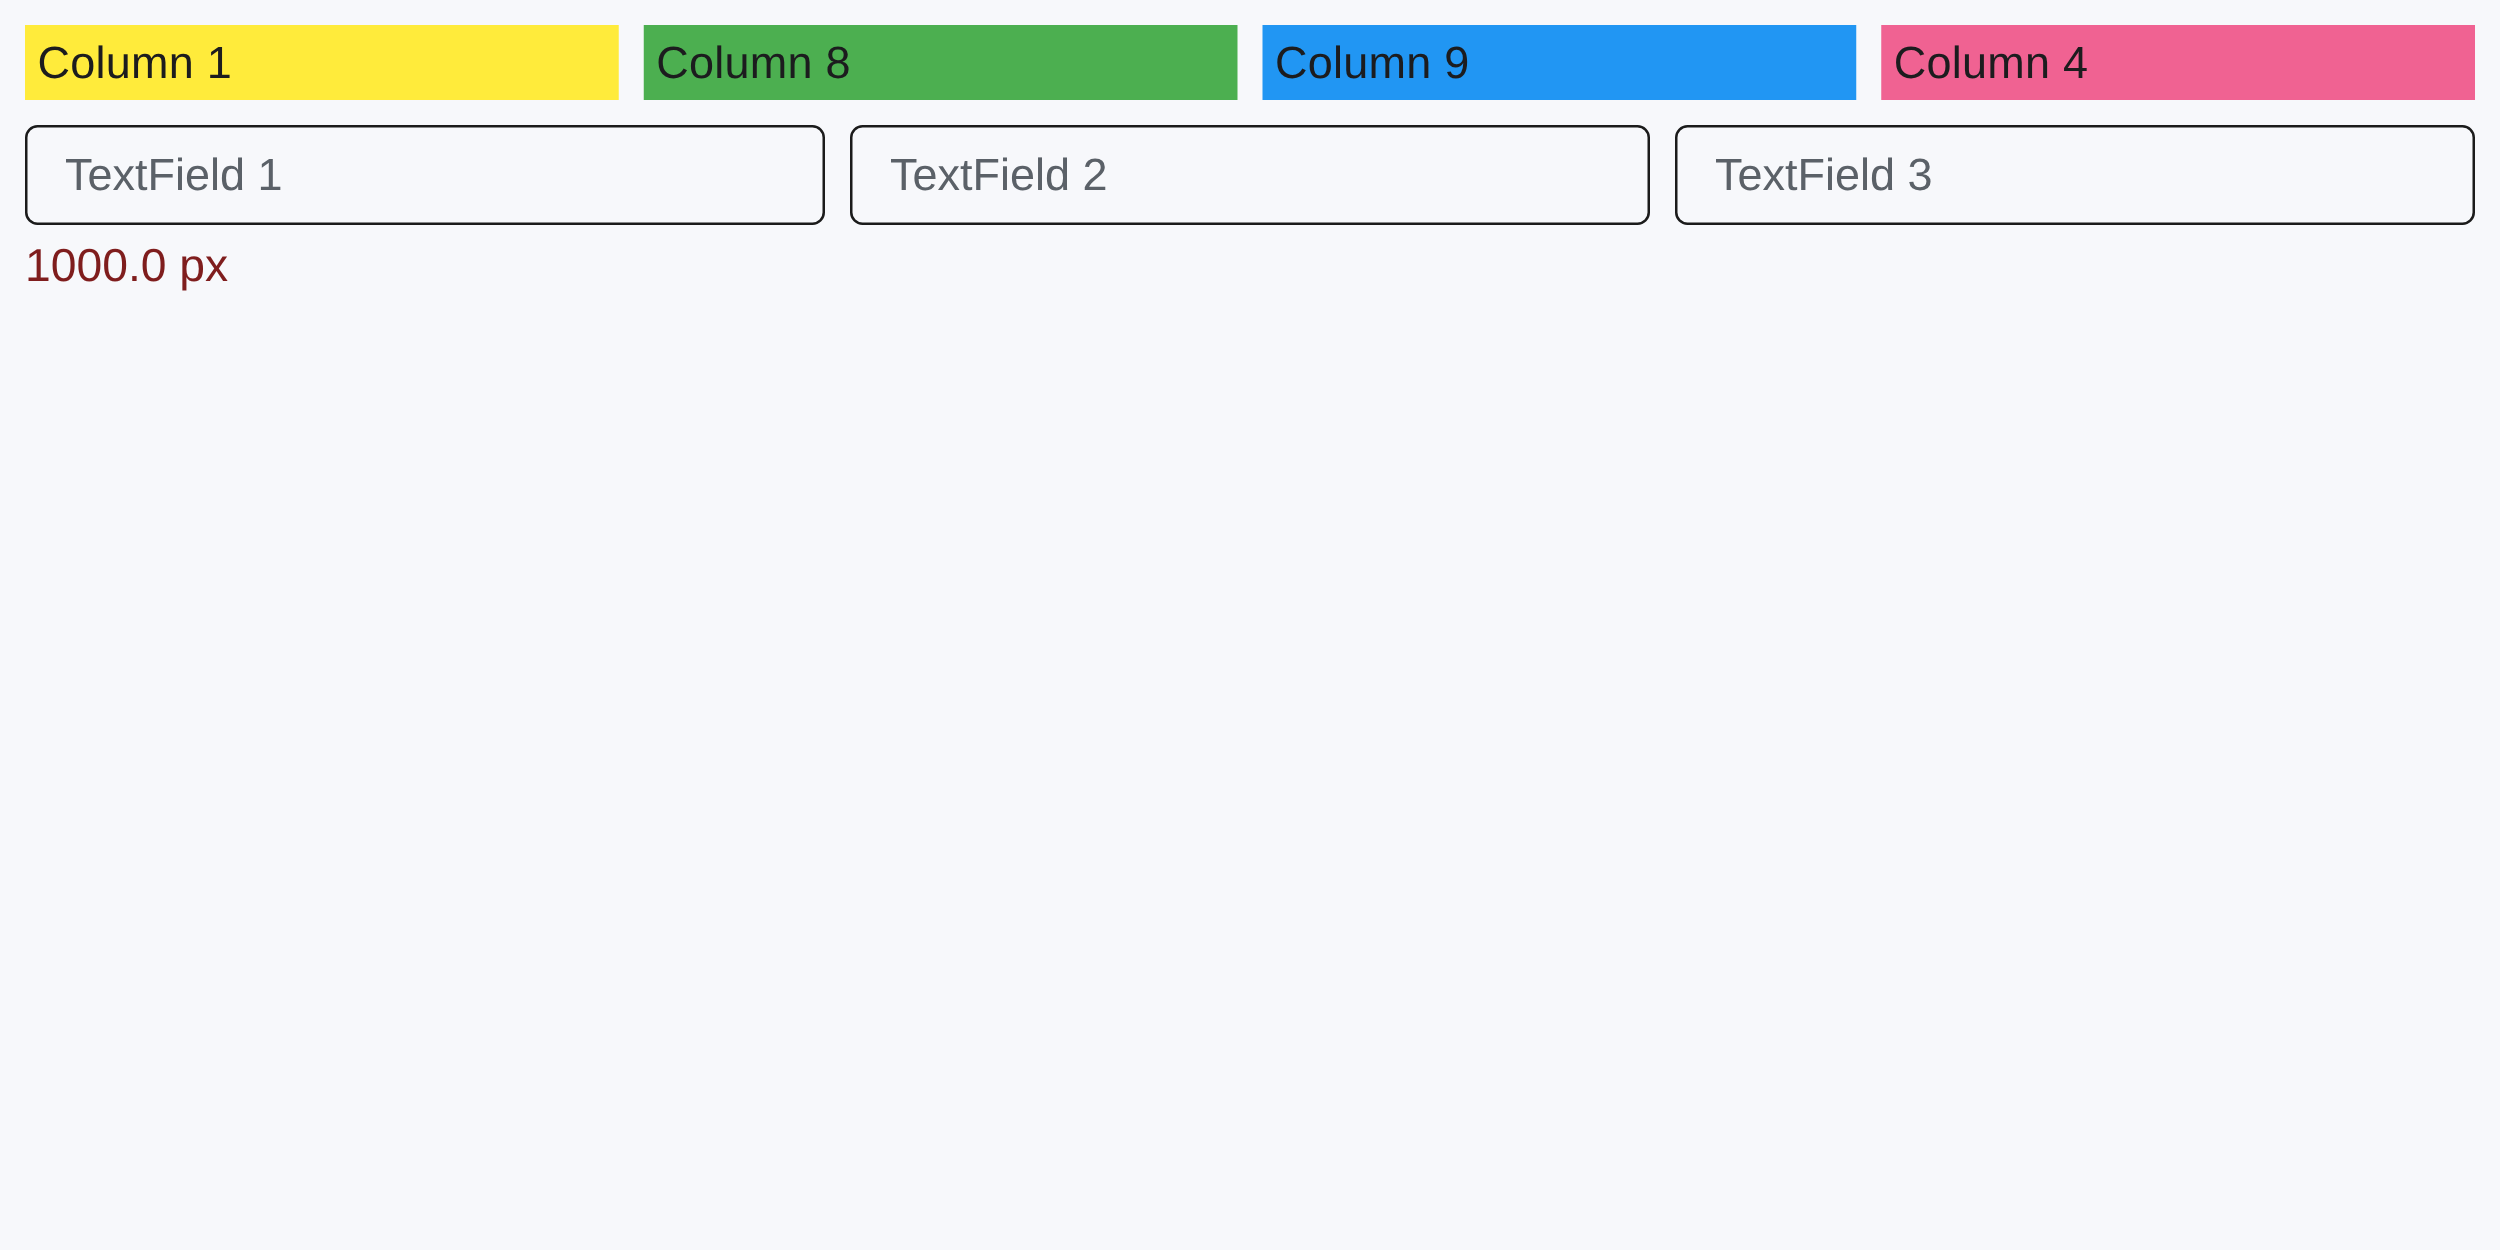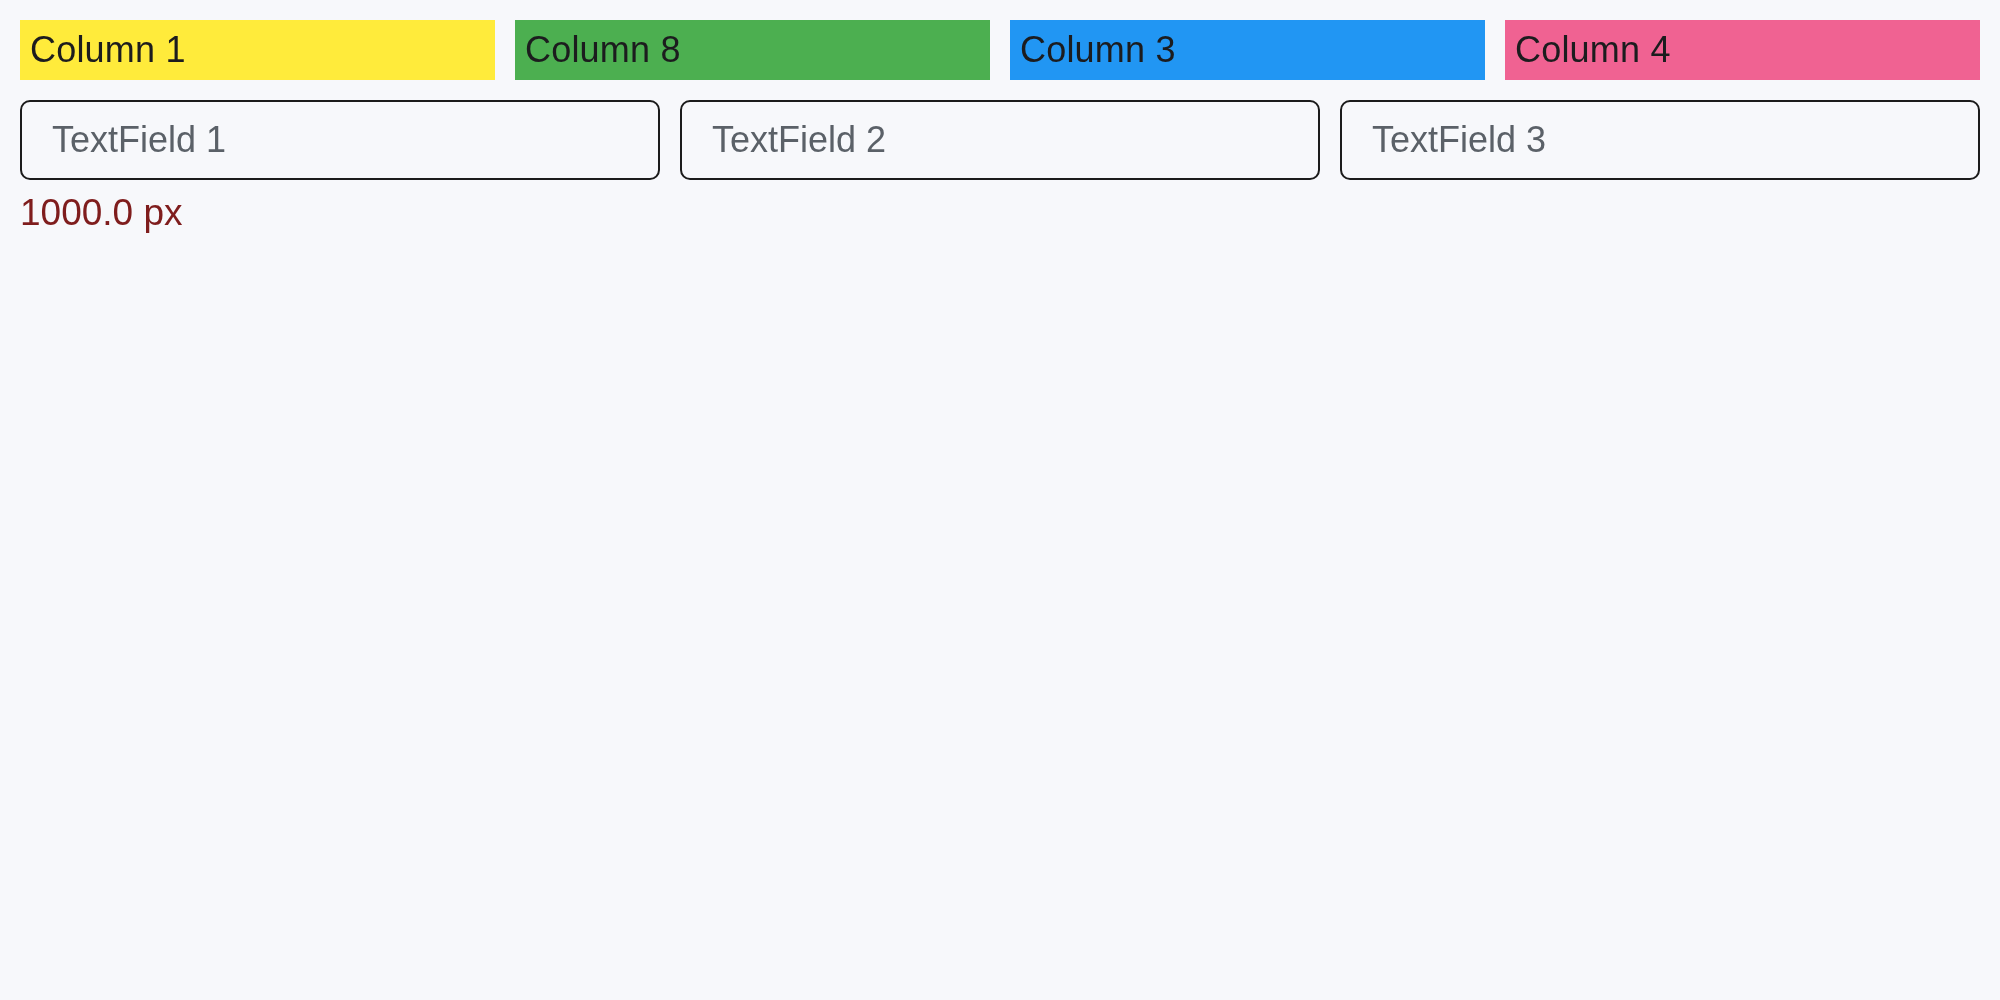--- a/index.html
+++ b/index.html
@@ -65,21 +65,21 @@
 <body style="background: rgb(247, 248, 251);">
 
 <div class="columns-row">
   <div class="column-block" style="background-color: rgb(255, 235, 59);">
     <span class="column-label">Column 1</span>
   </div>
   <div class="column-block" style="background-color: rgb(76, 175, 80);">
     <span class="column-label">Column 8</span>
   </div>
   <div class="column-block" style="background-color: rgb(33, 150, 243);">
-    <span class="column-label">Column 3</span>
+    <span class="column-label">Column 9</span>
   </div>
   <div class="column-block" style="background-color: rgb(240, 98, 146);">
     <span class="column-label">Column 4</span>
   </div>
 </div>
 
 <div class="fields-row">
   <input type="text" class="textfield" placeholder="TextField 1" style="">
   <input type="text" class="textfield" placeholder="TextField 2" style="">
   <input type="text" class="textfield" placeholder="TextField 3" style="">

